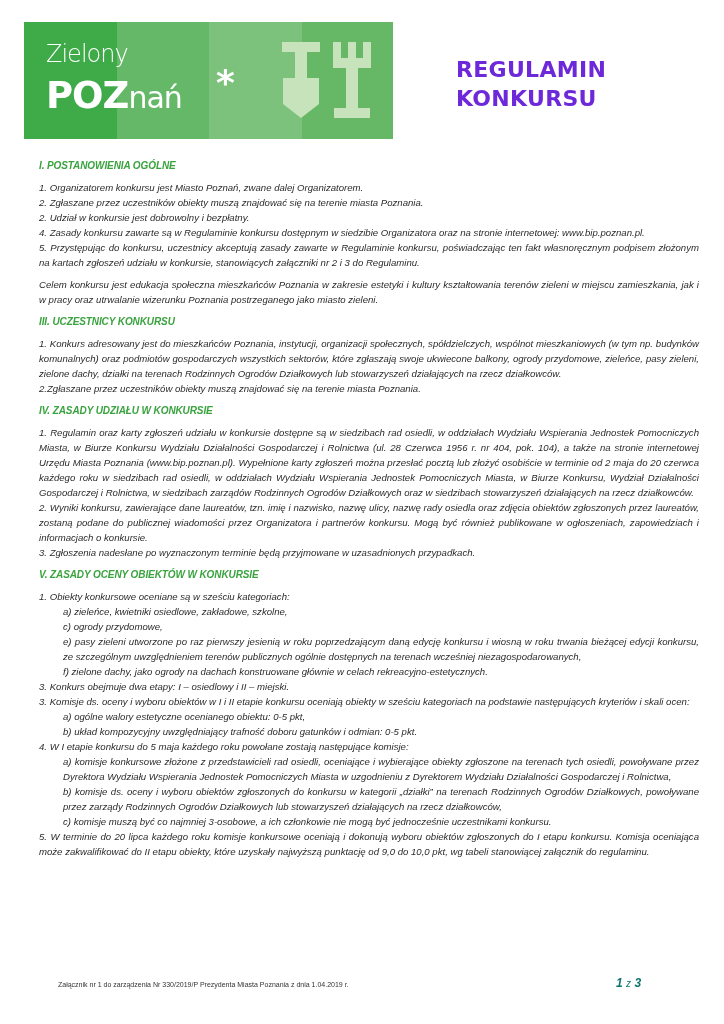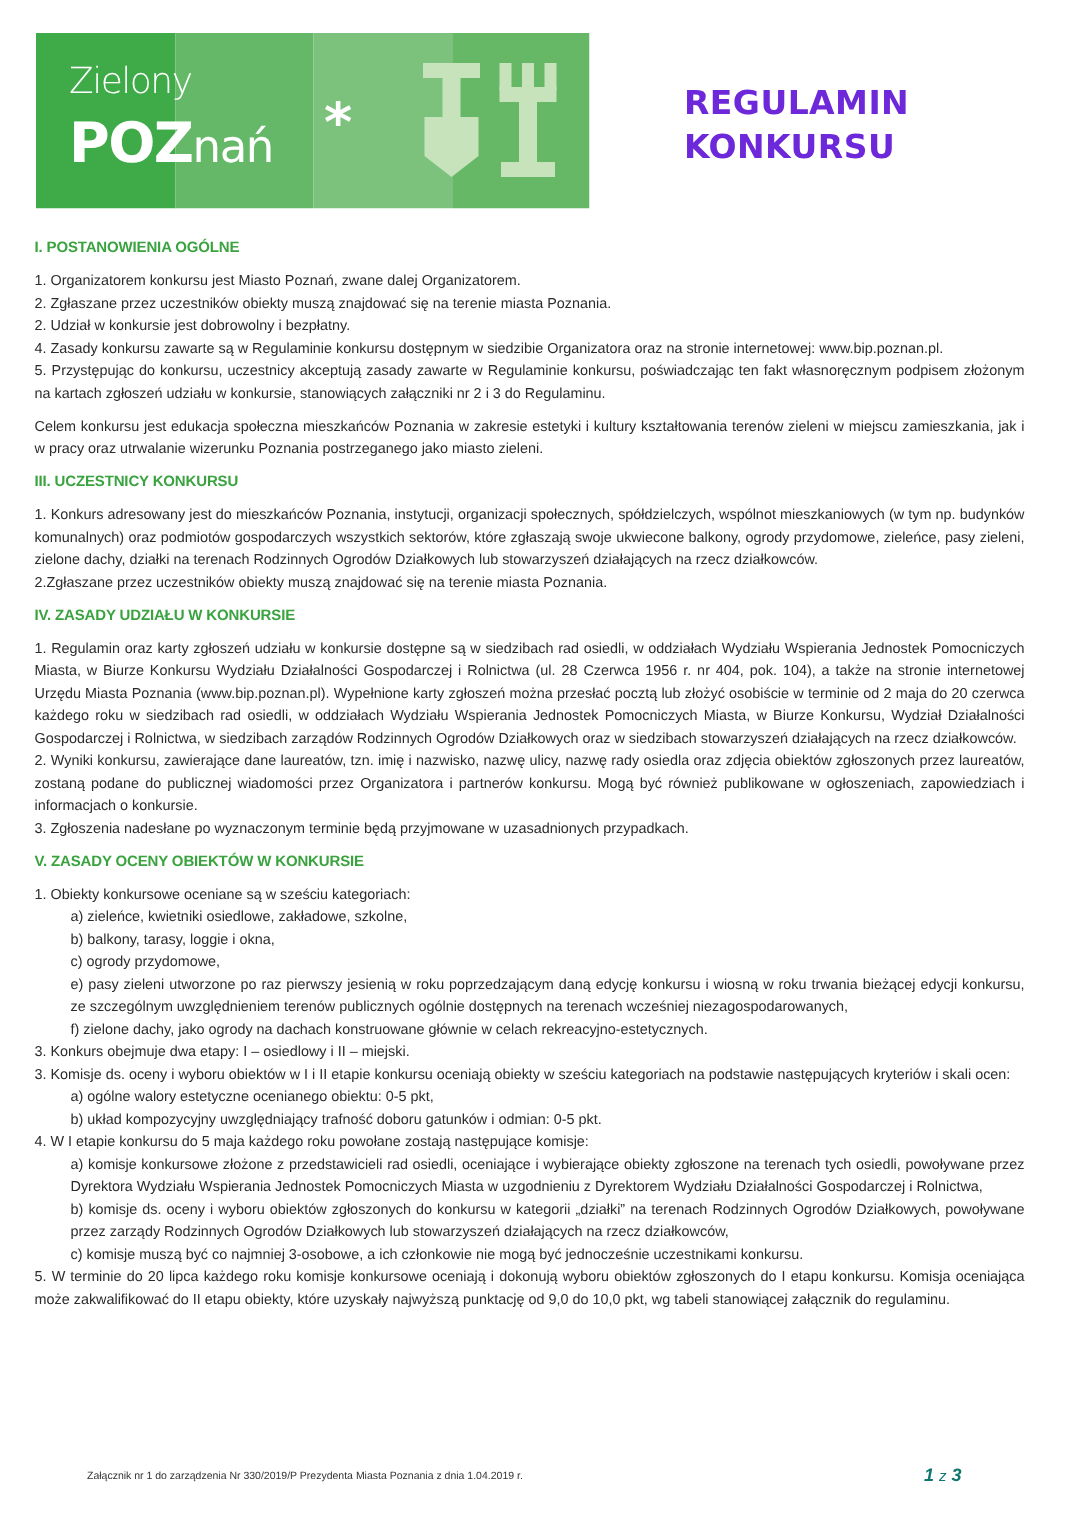--- a/index.html
+++ b/index.html
@@ -30,22 +30,22 @@
     }
     .tool { position: absolute; }
 
     .title {
       position: absolute; left: 456px; top: 55px; color: #6d28d9;
       font-family: "DejaVu Sans", sans-serif; font-weight: bold; font-size: 22px;
       line-height: 29px; letter-spacing: 0.3px;
     }
 
     .content {
-      position: absolute; left: 23px; top: 158px; width: 660px;
-      font-family: "Liberation Sans", sans-serif; font-size: 9.6px; line-height: 15px; color: #2b2b2b;
+      position: absolute; left: 39px; top: 158px; width: 660px;
+      font-family: "Liberation Sans", sans-serif; font-size: 9.6px; line-height: 15px; color: #2b2b2b; font-style: italic;
     }
     .sec-h {
       color: #3aa33f; font-weight: bold; font-size: 10px; margin-bottom: 7px; letter-spacing: -0.1px;
     }
     .p { text-align: justify; }
     .gap { height: 7px; }
     .indent { padding-left: 24px; }
 
     .footer {
       position: absolute; left: 58px; top: 981px; font-size: 7px; color: #333;
@@ -110,21 +110,20 @@
 
   <div class="sec-h">IV. ZASADY UDZIAŁU W KONKURSIE</div>
   <div class="p">1. Regulamin oraz karty zgłoszeń udziału w konkursie dostępne są w siedzibach rad osiedli, w oddziałach Wydziału Wspierania Jednostek Pomocniczych Miasta, w Biurze Konkursu Wydziału Działalności Gospodarczej i Rolnictwa (ul. 28 Czerwca 1956 r. nr 404, pok. 104), a także na stronie internetowej Urzędu Miasta Poznania (www.bip.poznan.pl). Wypełnione karty zgłoszeń można przesłać pocztą lub złożyć osobiście w terminie od 2 maja do 20 czerwca każdego roku w siedzibach rad osiedli, w oddziałach Wydziału Wspierania Jednostek Pomocniczych Miasta, w Biurze Konkursu, Wydział Działalności Gospodarczej i Rolnictwa, w siedzibach zarządów Rodzinnych Ogrodów Działkowych oraz w siedzibach stowarzyszeń działających na rzecz działkowców.</div>
   <div class="p">2. Wyniki konkursu, zawierające dane laureatów, tzn. imię i nazwisko, nazwę ulicy, nazwę rady osiedla oraz zdjęcia obiektów zgłoszonych przez laureatów, zostaną podane do publicznej wiadomości przez Organizatora i partnerów konkursu. Mogą być również publikowane w ogłoszeniach, zapowiedziach i informacjach o konkursie.</div>
   <div class="p">3. Zgłoszenia nadesłane po wyznaczonym terminie będą przyjmowane w uzasadnionych przypadkach.</div>
   <div class="gap"></div>
 
   <div class="sec-h">V. ZASADY OCENY OBIEKTÓW W KONKURSIE</div>
   <div class="p">1. Obiekty konkursowe oceniane są w sześciu kategoriach:</div>
   <div class="p indent">a) zieleńce, kwietniki osiedlowe, zakładowe, szkolne,</div>
-  <div class="p indent">b) balkony, tarasy, loggie i okna,</div>
   <div class="p indent">c) ogrody przydomowe,</div>
   <div class="p indent">e) pasy zieleni utworzone po raz pierwszy jesienią w roku poprzedzającym daną edycję konkursu i wiosną w roku trwania bieżącej edycji konkursu, ze szczególnym uwzględnieniem terenów publicznych ogólnie dostępnych na terenach wcześniej niezagospodarowanych,</div>
   <div class="p indent">f) zielone dachy, jako ogrody na dachach konstruowane głównie w celach rekreacyjno-estetycznych.</div>
   <div class="p">3. Konkurs obejmuje dwa etapy: I – osiedlowy i II – miejski.</div>
   <div class="p">3. Komisje ds. oceny i wyboru obiektów w I i II etapie konkursu oceniają obiekty w sześciu kategoriach na podstawie następujących kryteriów i skali ocen:</div>
   <div class="p indent">a) ogólne walory estetyczne ocenianego obiektu: 0-5 pkt,</div>
   <div class="p indent">b) układ kompozycyjny uwzględniający trafność doboru gatunków i odmian: 0-5 pkt.</div>
   <div class="p">4. W I etapie konkursu do 5 maja każdego roku powołane zostają następujące komisje:</div>
   <div class="p indent">a) komisje konkursowe złożone z przedstawicieli rad osiedli, oceniające i wybierające obiekty zgłoszone na terenach tych osiedli, powoływane przez Dyrektora Wydziału Wspierania Jednostek Pomocniczych Miasta w uzgodnieniu z Dyrektorem Wydziału Działalności Gospodarczej i Rolnictwa,</div>
   <div class="p indent">b) komisje ds. oceny i wyboru obiektów zgłoszonych do konkursu w kategorii „działki” na terenach Rodzinnych Ogrodów Działkowych, powoływane przez zarządy Rodzinnych Ogrodów Działkowych lub stowarzyszeń działających na rzecz działkowców,</div>

